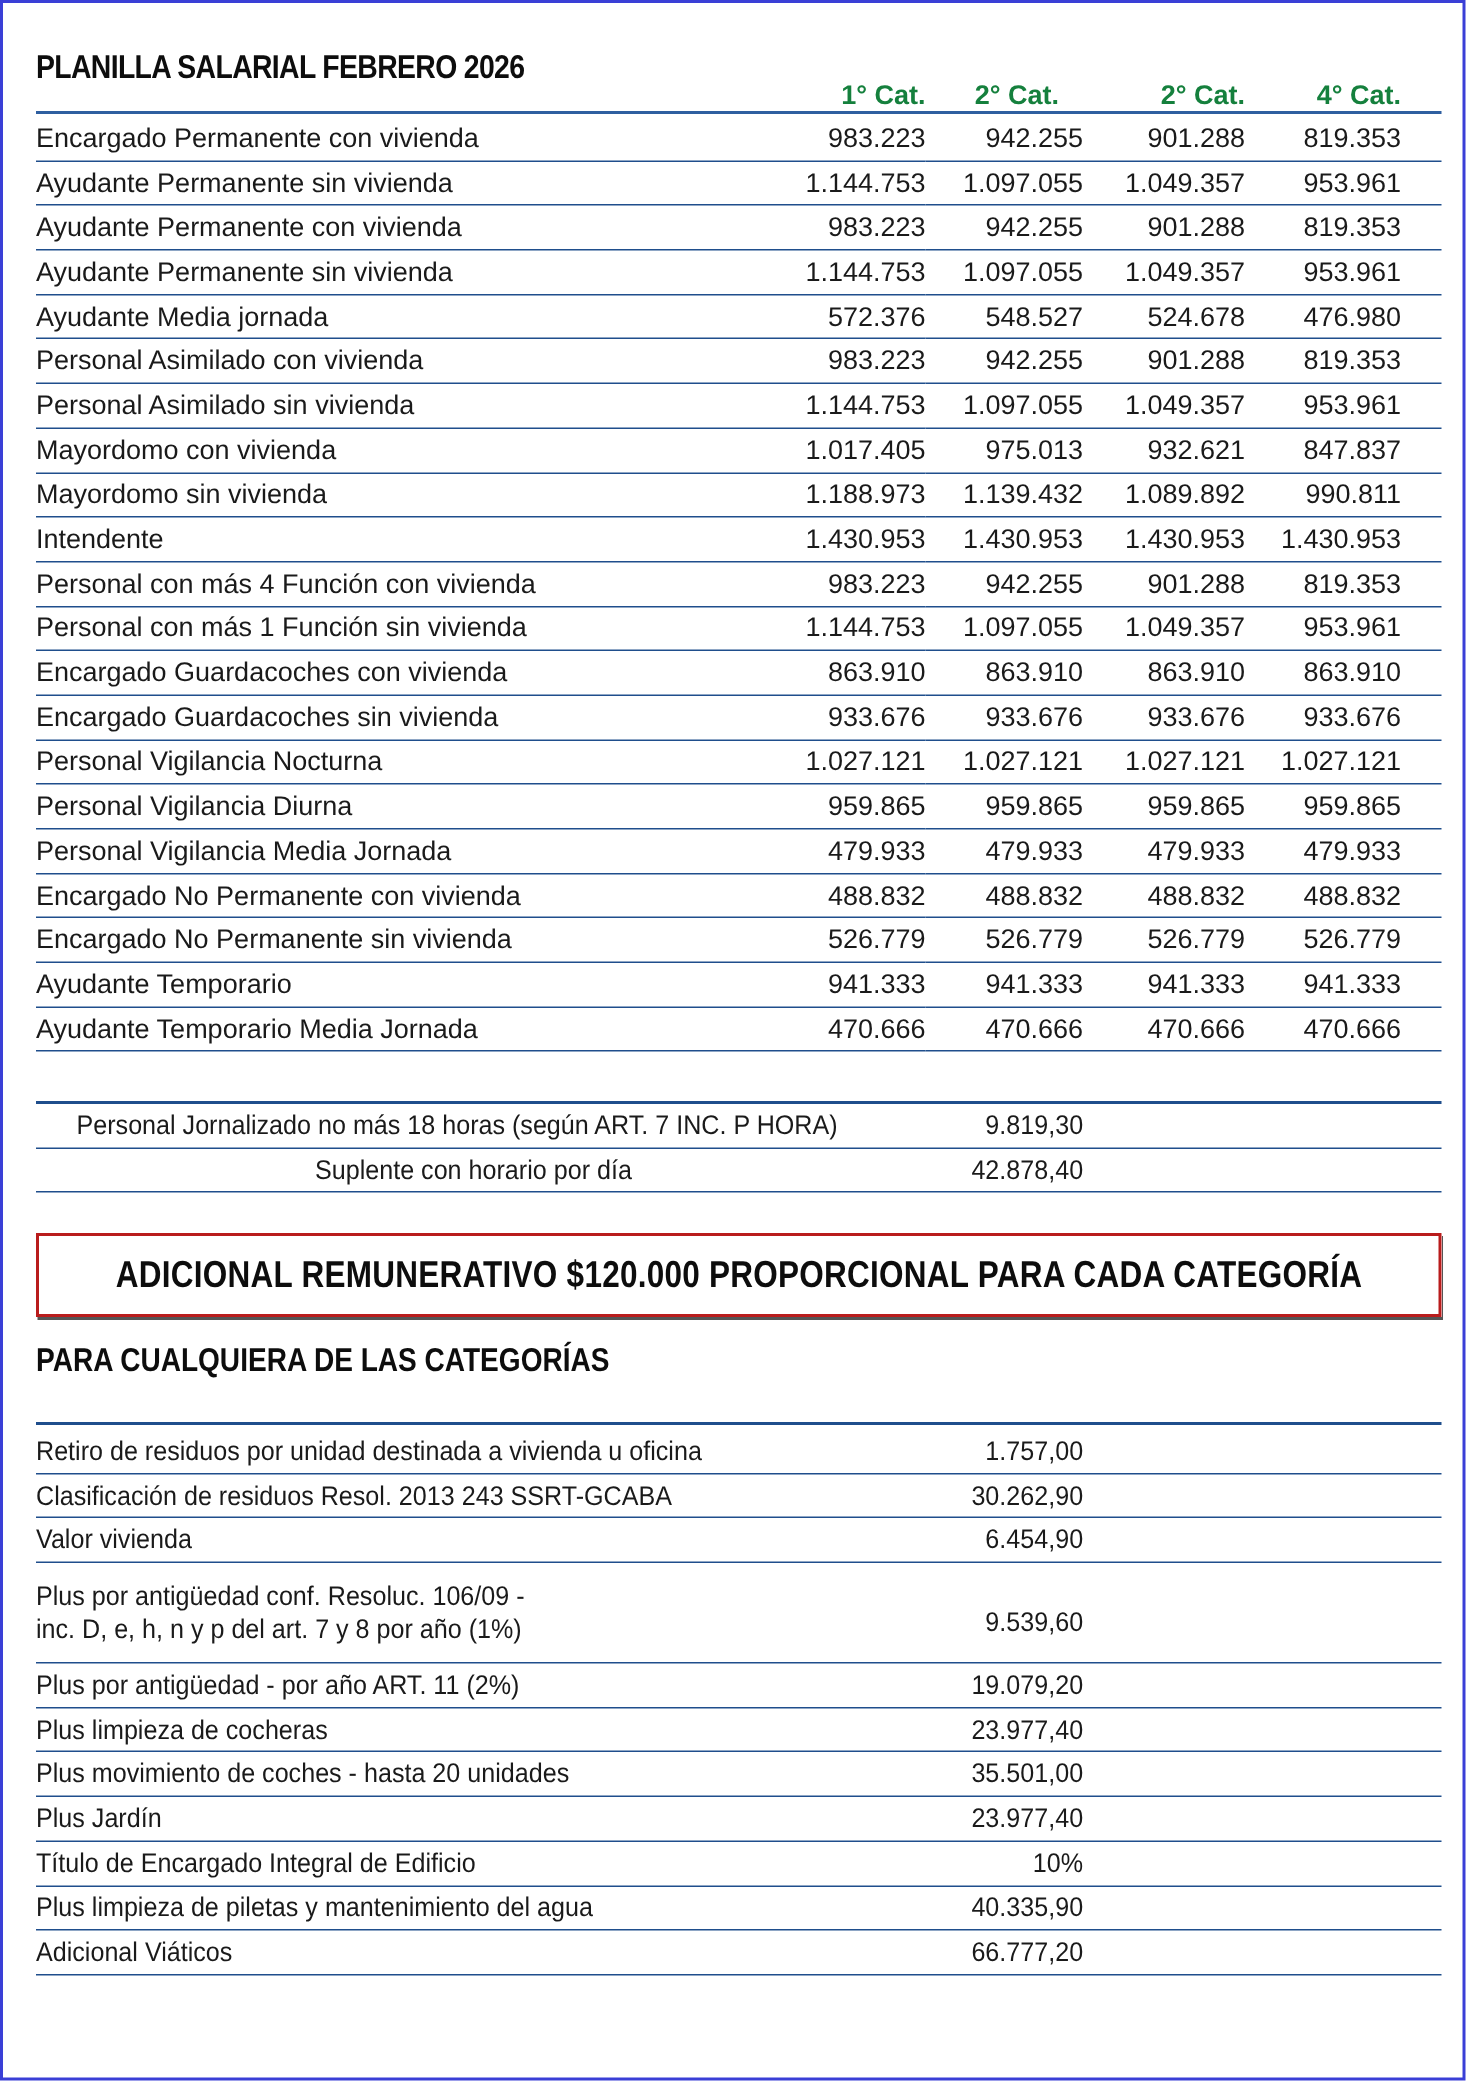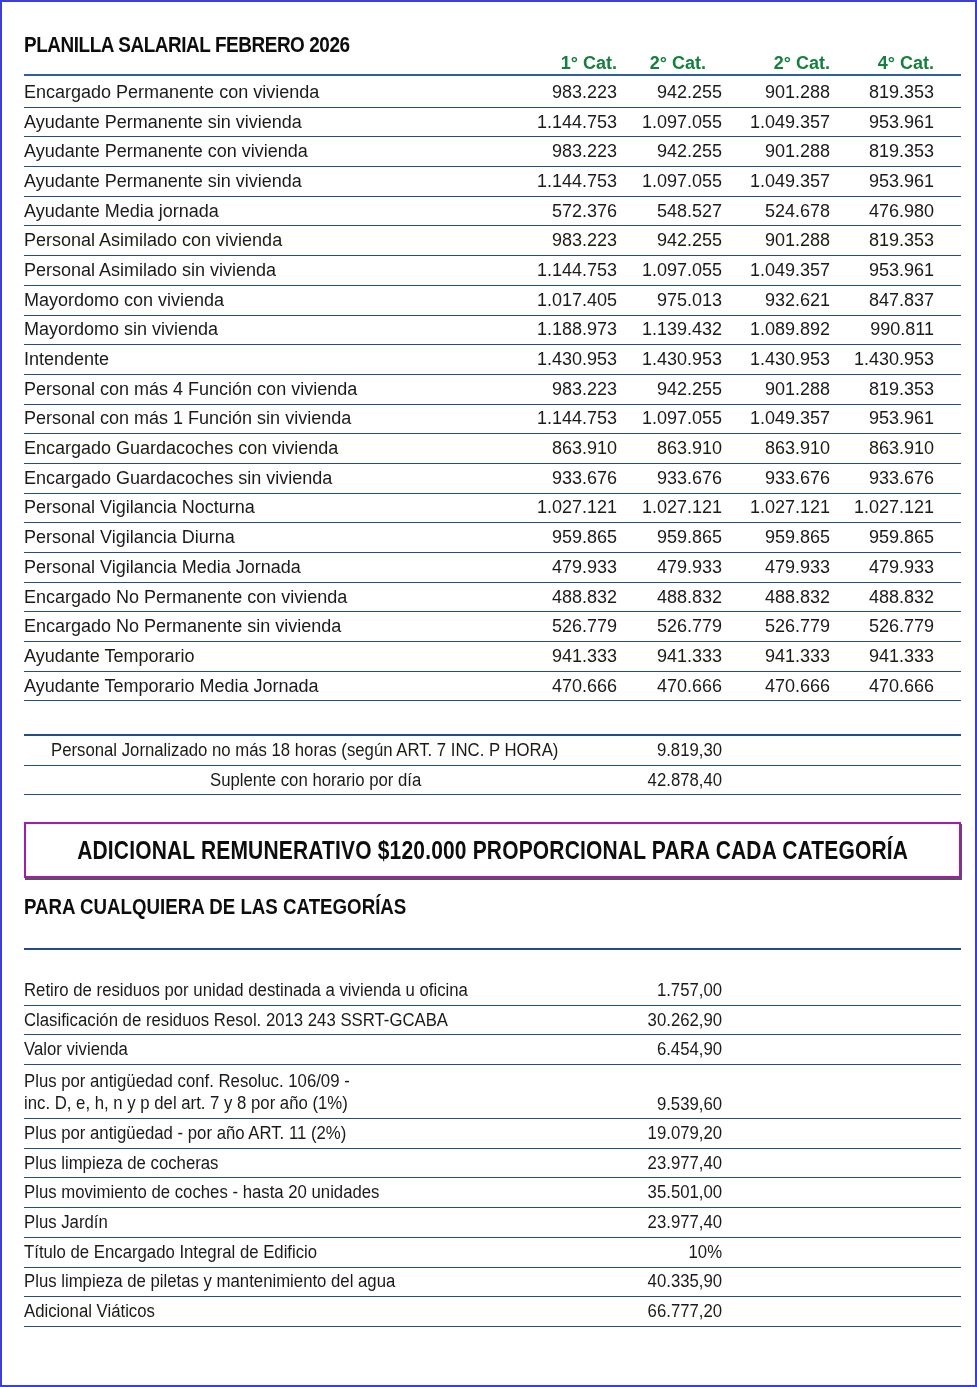--- a/index.html
+++ b/index.html
@@ -35,37 +35,37 @@
     #main-table td.num.c2 { width: 105px; }
     #main-table td.num.c3 { width: 108px; }
     #main-table td.num.c4 { width: 104px; }
     #main-table td.pad { width: 27px; }
     .rule { position: absolute; left: 0; width: 937px; height: 1.5px; background: #1f4e8c; }
     #extra-table { top: 734px; width: 937px; }
     #extra-table td.lbl { width: 600px; text-align: center; }
     #extra-table td.num { width: 98px; }
     .banner {
       position: absolute; left: 0; top: 820px; width: 933px; height: 52px;
-      border: 2px solid #a21caf; box-shadow: 1px 2px 0 #555;
+      border: 2px solid #b91c1c; box-shadow: 1px 2px 0 #555;
       display: flex; align-items: center; justify-content: center;
     }
     .banner span {
       font-weight: bold; font-size: 25px; color: #0d0d0d; white-space: nowrap;
       transform: scaleX(0.84); display: inline-block; letter-spacing: 0.2px;
     }
     .subtitle {
       position: absolute; left: 0; top: 892px;
       font-weight: bold; font-size: 22px; color: #0d0d0d; white-space: nowrap;
       transform: scaleX(0.85); transform-origin: left;
     }
-    #plus-table { top: 974px; width: 937px; text-decoration: underline; }
+    #plus-table { top: 951px; width: 937px; text-decoration: underline; }
     #plus-table td.lbl { width: 600px; }
     #plus-table td.num { width: 98px; }
     #plus-table td.two-line { height: 50px; line-height: 22px; }
-    #plus-table td.num.bottom { vertical-align: bottom; padding-bottom: 3px; }
+    #plus-table td.num.bottom { vertical-align: bottom; padding-bottom: 16px; }
     .condensed { display: inline-block; transform: scaleX(0.93); transform-origin: left; }
     .condensed-r { display: inline-block; transform: scaleX(0.93); transform-origin: right; }
   </style>
 </head>
 <body>
 
 <div class="page">
   <div class="title">PLANILLA SALARIAL FEBRERO 2026</div>
 
   <div class="cat-header">

